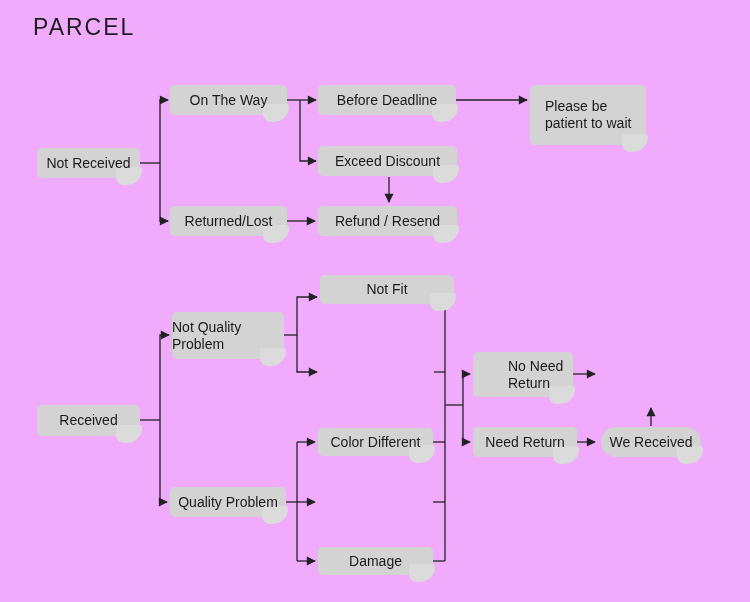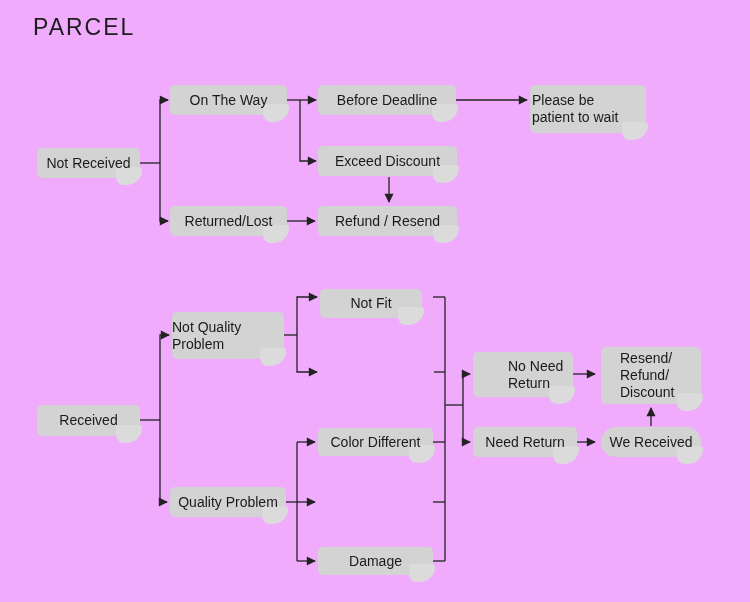--- a/index.html
+++ b/index.html
@@ -114,34 +114,31 @@
       <path d="M577 442 L595 442" marker-end="url(#arr)"></path>
       <path d="M651 426 L651 408" marker-end="url(#arr)"></path>
     </g>
   </svg>
 
   <div class="page-title">PARCEL</div>
 
   <div class="node" style="left:37px; top:148px; width:103px; height:30px;">Not Received</div>
   <div class="node" style="left:170px; top:85px; width:117px; height:30px;">On The Way</div>
   <div class="node" style="left:318px; top:85px; width:138px; height:30px;">Before Deadline</div>
-  <div class="node ml" style="left:530px; top:85px; width:116px; height:48px; padding-left:2px;">Please be
+  <div class="node ml" style="left:530px; top:85px; width:116px; height:60px; padding-left:15px;">Please be
 patient to wait</div>
   <div class="node" style="left:318px; top:146px; width:139px; height:30px;">Exceed Discount</div>
   <div class="node" style="left:170px; top:206px; width:117px; height:30px;">Returned/Lost</div>
   <div class="node" style="left:318px; top:206px; width:139px; height:30px;">Refund / Resend</div>
 
   <div class="node" style="left:37px; top:405px; width:103px; height:31px;">Received</div>
   <div class="node ml" style="left:172px; top:312px; width:112px; height:47px; padding-left:0;">Not Quality
 Problem</div>
-  <div class="node" style="left:320px; top:289px; width:102px; height:29px;">Not Fit</div>
+  <div class="node" style="left:320px; top:275px; width:134px; height:29px;">Not Fit</div>
   <div class="node" style="left:170px; top:487px; width:116px; height:30px;">Quality Problem</div>
   <div class="node" style="left:318px; top:428px; width:115px; height:28px;">Color Different</div>
   <div class="node" style="left:318px; top:547px; width:115px; height:28px;">Damage</div>
   <div class="node ml" style="left:473px; top:352px; width:100px; height:45px; padding-left:35px;">No Need
 Return</div>
   <div class="node" style="left:473px; top:427px; width:104px; height:30px;text-align:right;">Need Return</div>
-  <div class="node ml" style="left:601px; top:347px; width:100px; height:57px; padding-left:19px;">Resend/
-Refund/
-Discount</div>
   <div class="node" style="left:601px; top:427px; width:100px; height:30px;border-radius:15px;">We Received</div>
 
 </div>
 
 </body></html>

